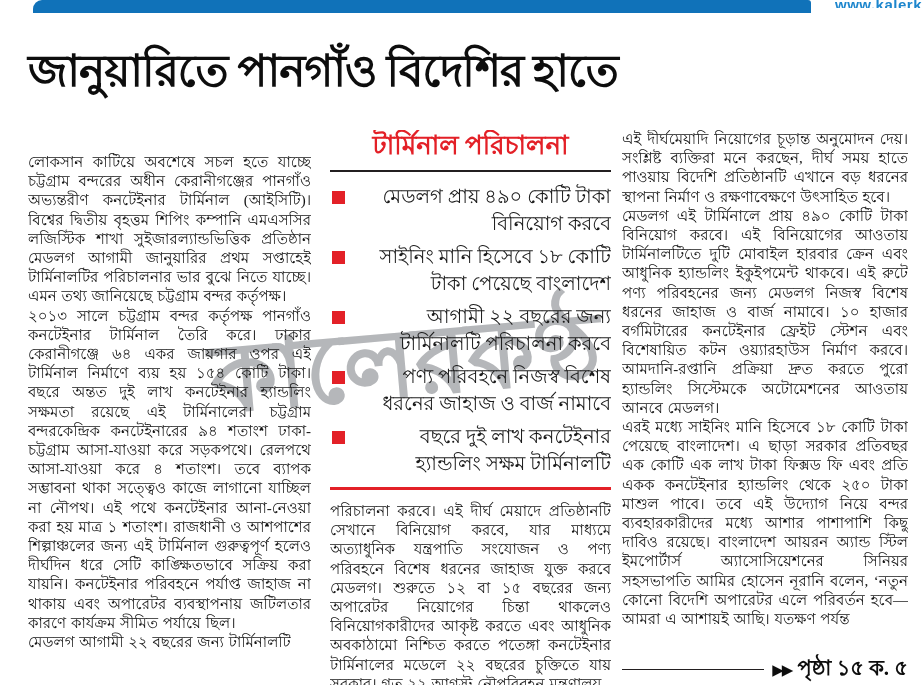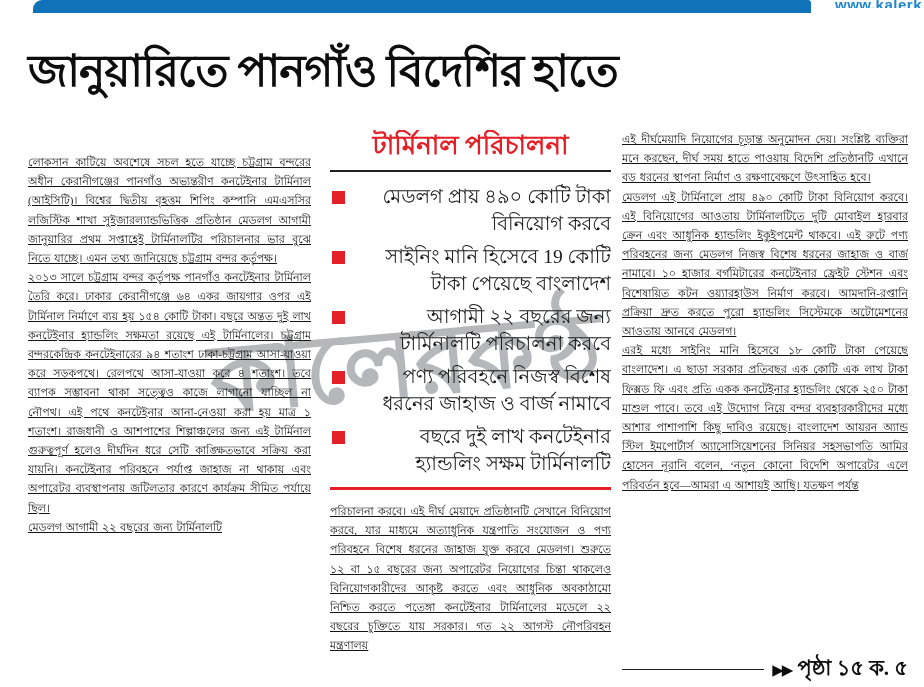--- a/index.html
+++ b/index.html
@@ -67,24 +67,23 @@
     color: #a9abae;
     opacity: 0.85;
     transform: rotate(-5deg);
     white-space: nowrap;
     pointer-events: none;
   }
 
   
   .col { position: absolute; z-index: 1; text-align: justify; }
   .col p {
-    font-size: 11px;
+    font-size: 15px;
     line-height: 19.2px;
     word-spacing: 1px;
-    text-decoration: underline;
   }
   .col-1 { left: 28px;  top: 153px; width: 283px; height: 530px; overflow: hidden; }
   .col-2 { left: 330px; top: 130px; width: 281px; height: 555px; overflow: hidden; }
   .col-3 { left: 622px; top: 130px; width: 286px; height: 557px; overflow: hidden; }
 
   
   .infobox-title {
     color: #e32027;
     font-size: 26px;
     line-height: 32px;
@@ -172,21 +171,21 @@
     <div>
       <div class="infobox-title">টার্মিনাল পরিচালনা</div>
       <hr class="infobox-toprule">
       <ul class="infobox-list">
         <li>
           <span class="bullet-square"></span>
           <span class="btxt">মেডলগ প্রায় ৪৯০ কোটি টাকা বিনিয়োগ করবে</span>
         </li>
         <li>
           <span class="bullet-square"></span>
-          <span class="btxt">সাইনিং মানি হিসেবে 19 কোটি টাকা পেয়েছে বাংলাদেশ</span>
+          <span class="btxt">সাইনিং মানি হিসেবে ১৮ কোটি টাকা পেয়েছে বাংলাদেশ</span>
         </li>
         <li>
           <span class="bullet-square"></span>
           <span class="btxt">আগামী ২২ বছরের জন্য টার্মিনালটি পরিচালনা করবে</span>
         </li>
         <li>
           <span class="bullet-square"></span>
           <span class="btxt">পণ্য পরিবহনে নিজস্ব বিশেষ ধরনের জাহাজ ও বার্জ নামাবে</span>
         </li>
         <li>

